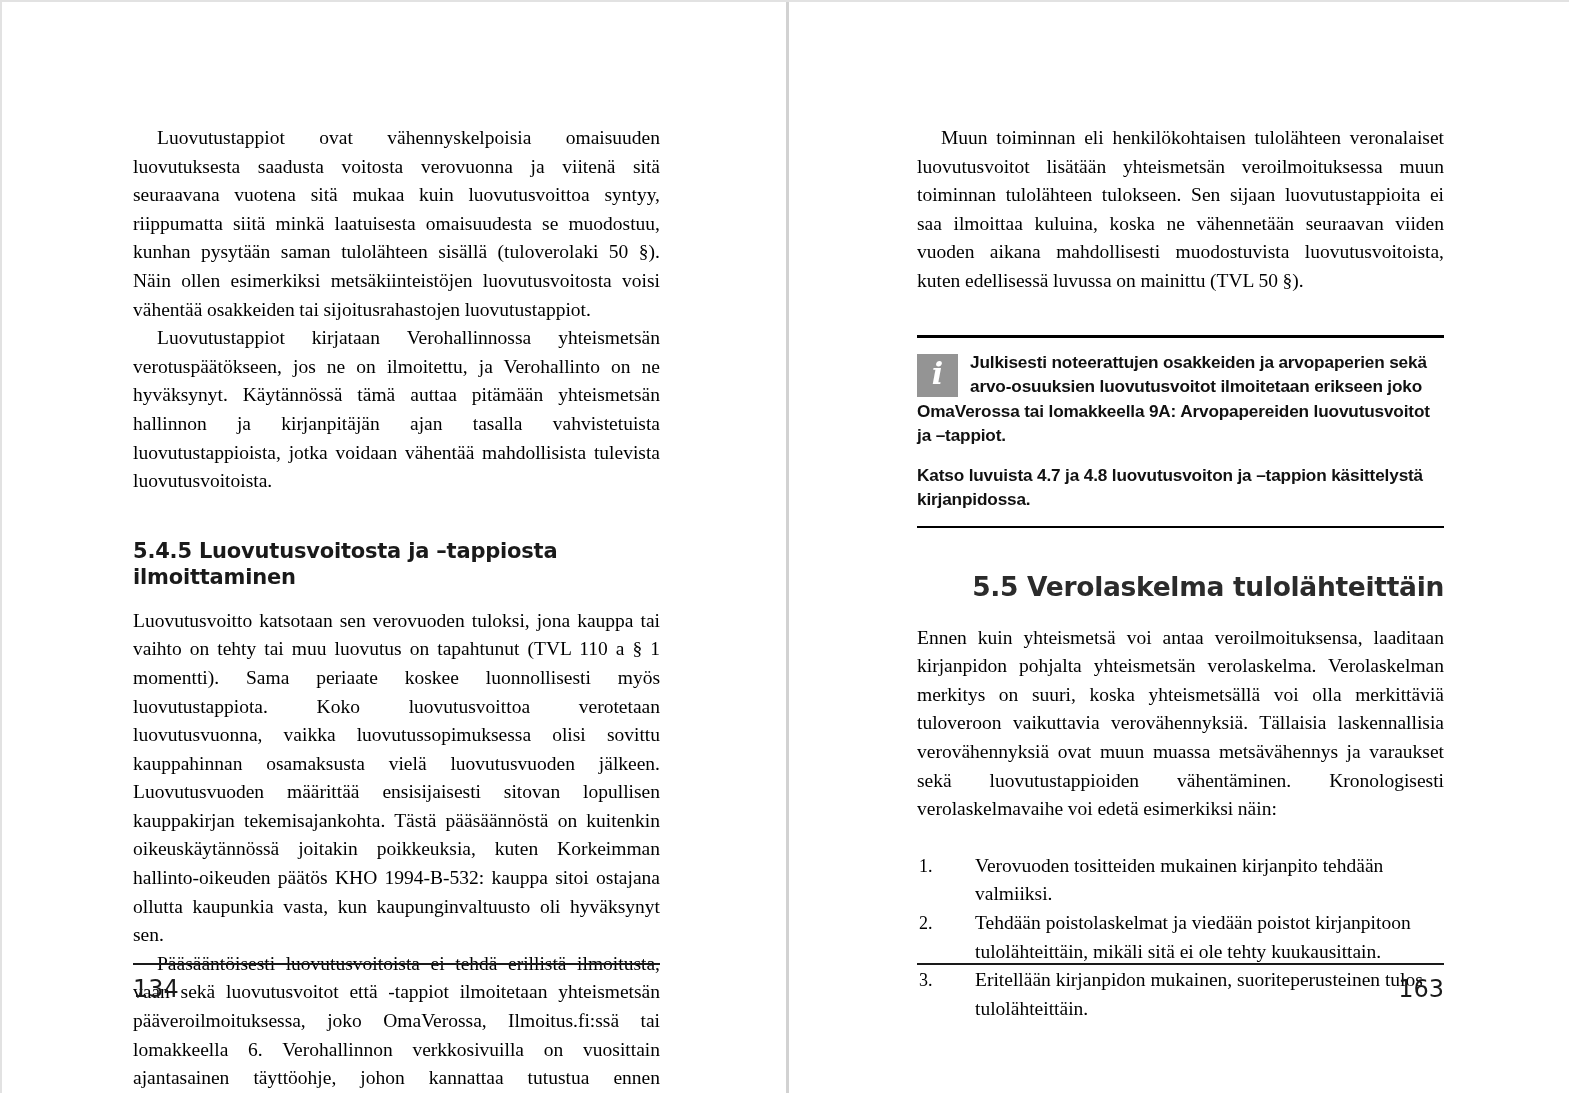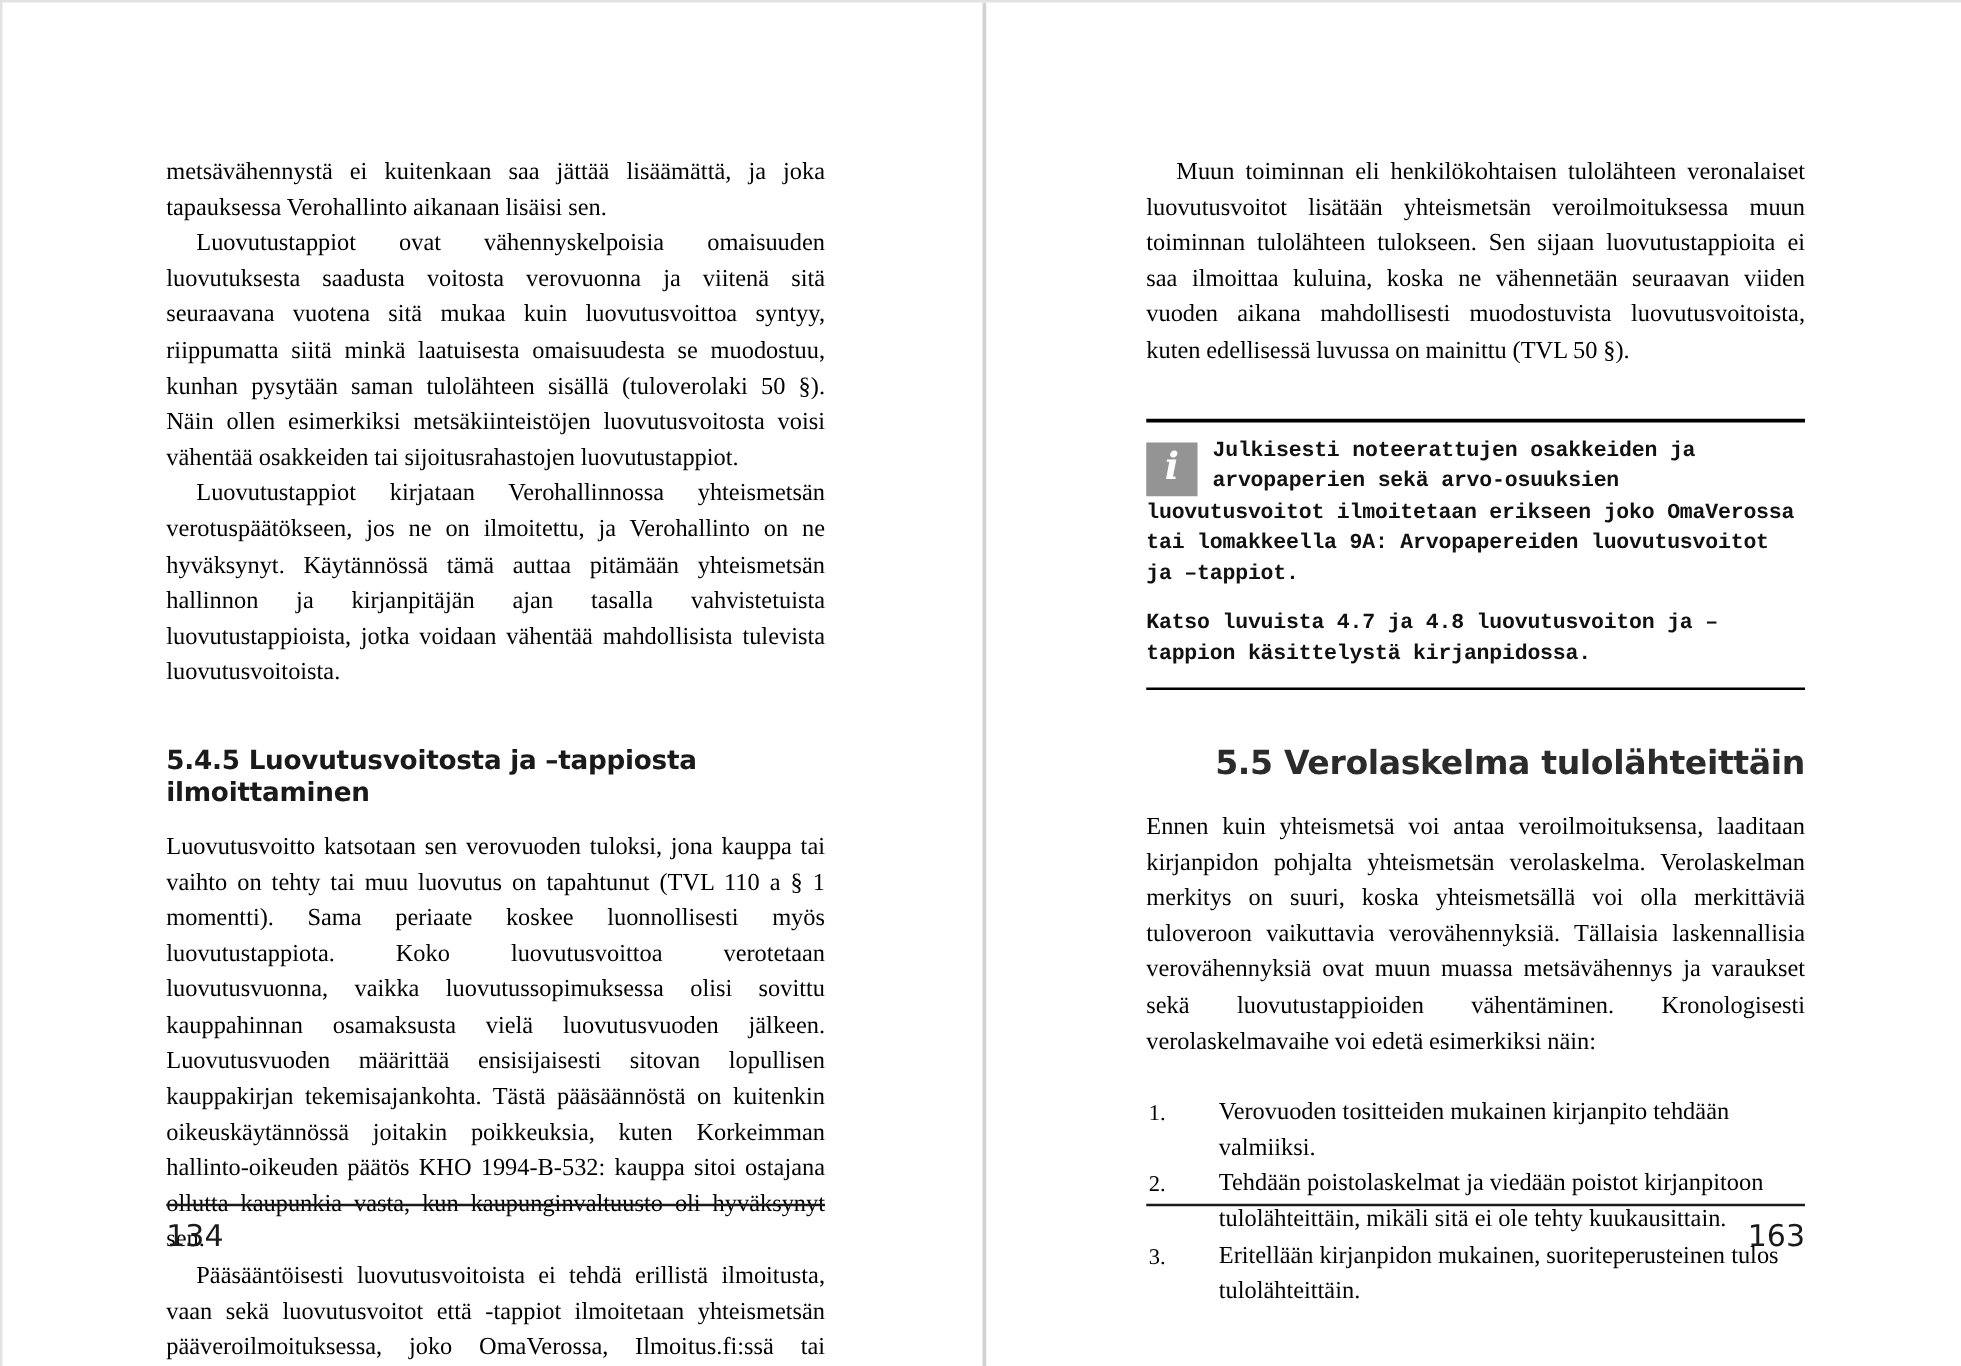--- a/index.html
+++ b/index.html
@@ -105,21 +105,21 @@
     transform: translateY(-54%);
     text-align: center;
     color: #ffffff;
     font-family: "DejaVu Serif", serif;
     font-style: italic;
     font-weight: bold;
     font-size: 30px;
     line-height: 30px;
   }
   p.info-text {
-    font-family: Liberation Mono, monospace;
+    font-family: Liberation Sans, sans-serif;
     font-weight: bold;
     font-size: 17.2px;
     line-height: 24.5px;
     color: #111111;
     margin: 0;
     letter-spacing: -0.15px;
   }
   p.info-text + p.info-text { margin-top: 15px; }
 
   
@@ -169,21 +169,20 @@
 </head>
 <body>
 
 <div class="spread">
 
   <div class="gutter"></div>
 
   <div class="page page-left">
     <div class="text-col">
 
-      <p class="body">metsävähennystä ei kuitenkaan saa jättää lisäämättä, ja joka tapauksessa Verohallinto aikanaan lisäisi sen.</p>
       <p class="body indent">Luovutustappiot ovat vähennyskelpoisia omaisuuden luovutuksesta saadusta voitosta verovuonna ja viitenä sitä seuraavana vuotena sitä mukaa kuin luovutusvoittoa syntyy, riippumatta siitä minkä laatuisesta omaisuudesta se muodostuu, kunhan pysytään saman tulolähteen sisällä (tuloverolaki 50 §). Näin ollen esimerkiksi metsäkiinteistöjen luovutusvoitosta voisi vähentää osakkeiden tai sijoitusrahastojen luovutustappiot.</p>
       <p class="body indent">Luovutustappiot kirjataan Verohallinnossa yhteismetsän verotuspäätökseen, jos ne on ilmoitettu, ja Verohallinto on ne hyväksynyt. Käytännössä tämä auttaa pitämään yhteismetsän hallinnon ja kirjanpitäjän ajan tasalla vahvistetuista luovutustappioista, jotka voidaan vähentää mahdollisista tulevista luovutusvoitoista.</p>
 
       <h3 class="sub-heading" style="margin-top:42px;margin-bottom:17px;">5.4.5 Luovutusvoitosta ja –tappiosta ilmoittaminen</h3>
 
       <p class="body">Luovutusvoitto katsotaan sen verovuoden tuloksi, jona kauppa tai vaihto on tehty tai muu luovutus on tapahtunut (TVL 110 a § 1 momentti). Sama periaate koskee luonnollisesti myös luovutustappiota. Koko luovutusvoittoa verotetaan luovutusvuonna, vaikka luovutussopimuksessa olisi sovittu kauppahinnan osamaksusta vielä luovutusvuoden jälkeen. Luovutusvuoden määrittää ensisijaisesti sitovan lopullisen kauppakirjan tekemisajankohta. Tästä pääsäännöstä on kuitenkin oikeuskäytännössä joitakin poikkeuksia, kuten Korkeimman hallinto-oikeuden päätös KHO 1994-B-532: kauppa sitoi ostajana ollutta kaupunkia vasta, kun kaupunginvaltuusto oli hyväksynyt sen.</p>
       <p class="body indent">Pääsääntöisesti luovutusvoitoista ei tehdä erillistä ilmoitusta, vaan sekä luovutusvoitot että -tappiot ilmoitetaan yhteismetsän pääveroilmoituksessa, joko OmaVerossa, Ilmoitus.fi:ssä tai lomakkeella 6. Verohallinnon verkkosivuilla on vuosittain ajantasainen täyttöohje, johon kannattaa tutustua ennen veroilmoituksen antamista. Luovutusvoiton tai -tappion laskentaa voi myös helpottaa</p>
 
     </div>
 

